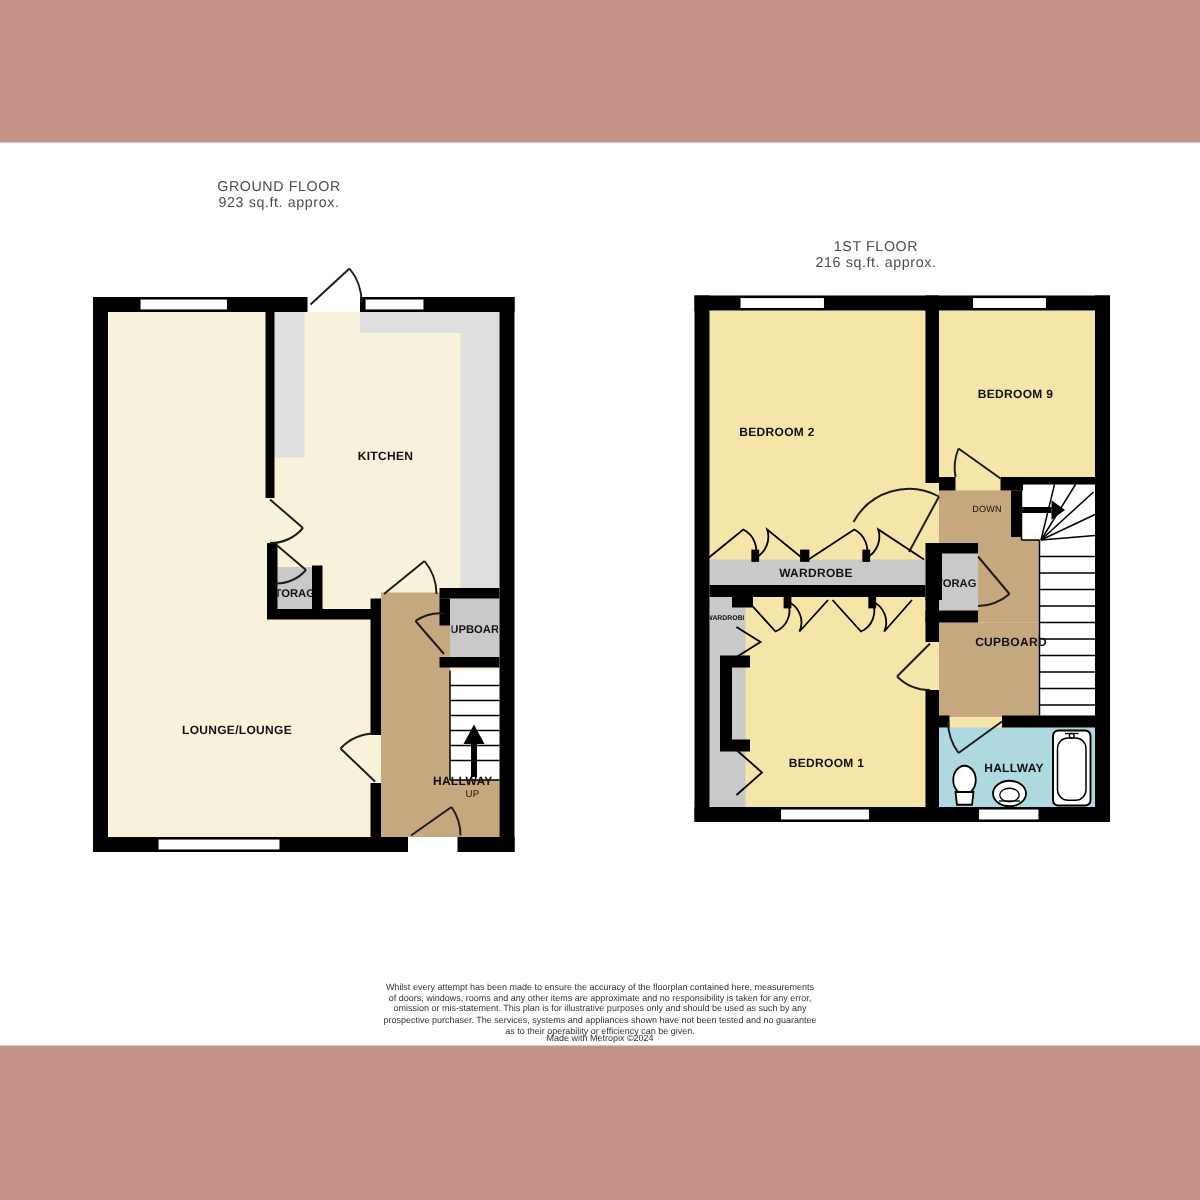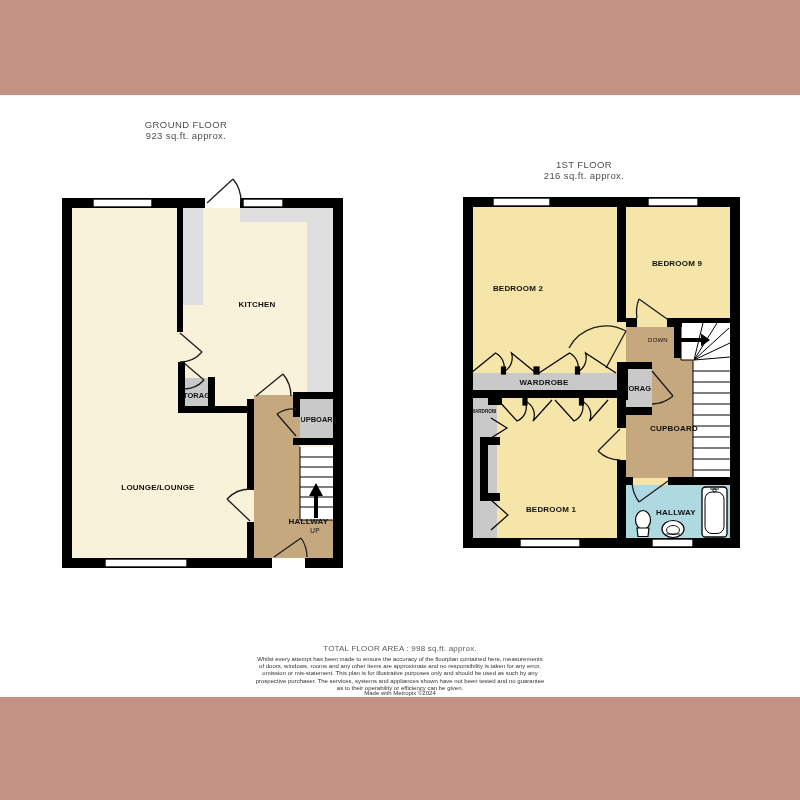--- a/index.html
+++ b/index.html
@@ -259,21 +259,20 @@
   <div class="room-label" style="left:518px;top:288px;">BEDROOM 2</div>
   <div class="room-label" style="left:677px;top:263px;">BEDROOM 9</div>
   <div class="room-label" style="left:551px;top:468px;margin-top:41px;">BEDROOM 1</div>
   <div class="room-label" style="left:544px;top:381.5px;">WARDROBE</div>
   <div class="clip-label" style="left:473px;top:407px;width:23px;height:9px;font-size:4.6px;">WARDROBE</div>
   <div class="clip-label" style="left:624px;top:382px;width:27px;height:12px;font-size:7.5px;">STORAGE</div>
   <div class="room-label" style="left:674px;top:428px;">CUPBOARD</div>
   <div class="room-label" style="left:676px;top:512px;">HALLWAY</div>
   <div class="room-label" style="left:658px;top:340px;font-size:6px;font-weight:normal;">DOWN</div>
 
-  <div class="footer" id="footer-total">TOTAL FLOOR AREA : 998 sq.ft. approx.</div>
   <div class="footer" id="footer-disclaimer">
     <div>Whilst every attempt has been made to ensure the accuracy of the floorplan contained here, measurements</div>
     <div>of doors, windows, rooms and any other items are approximate and no responsibility is taken for any error,</div>
     <div>omission or mis-statement. This plan is for illustrative purposes only and should be used as such by any</div>
     <div>prospective purchaser. The services, systems and appliances shown have not been tested and no guarantee</div>
     <div>as to their operability or efficiency can be given.</div>
   </div>
   <div class="footer" id="footer-credit">Made with Metropix ©2024</div>
 
 </div>

